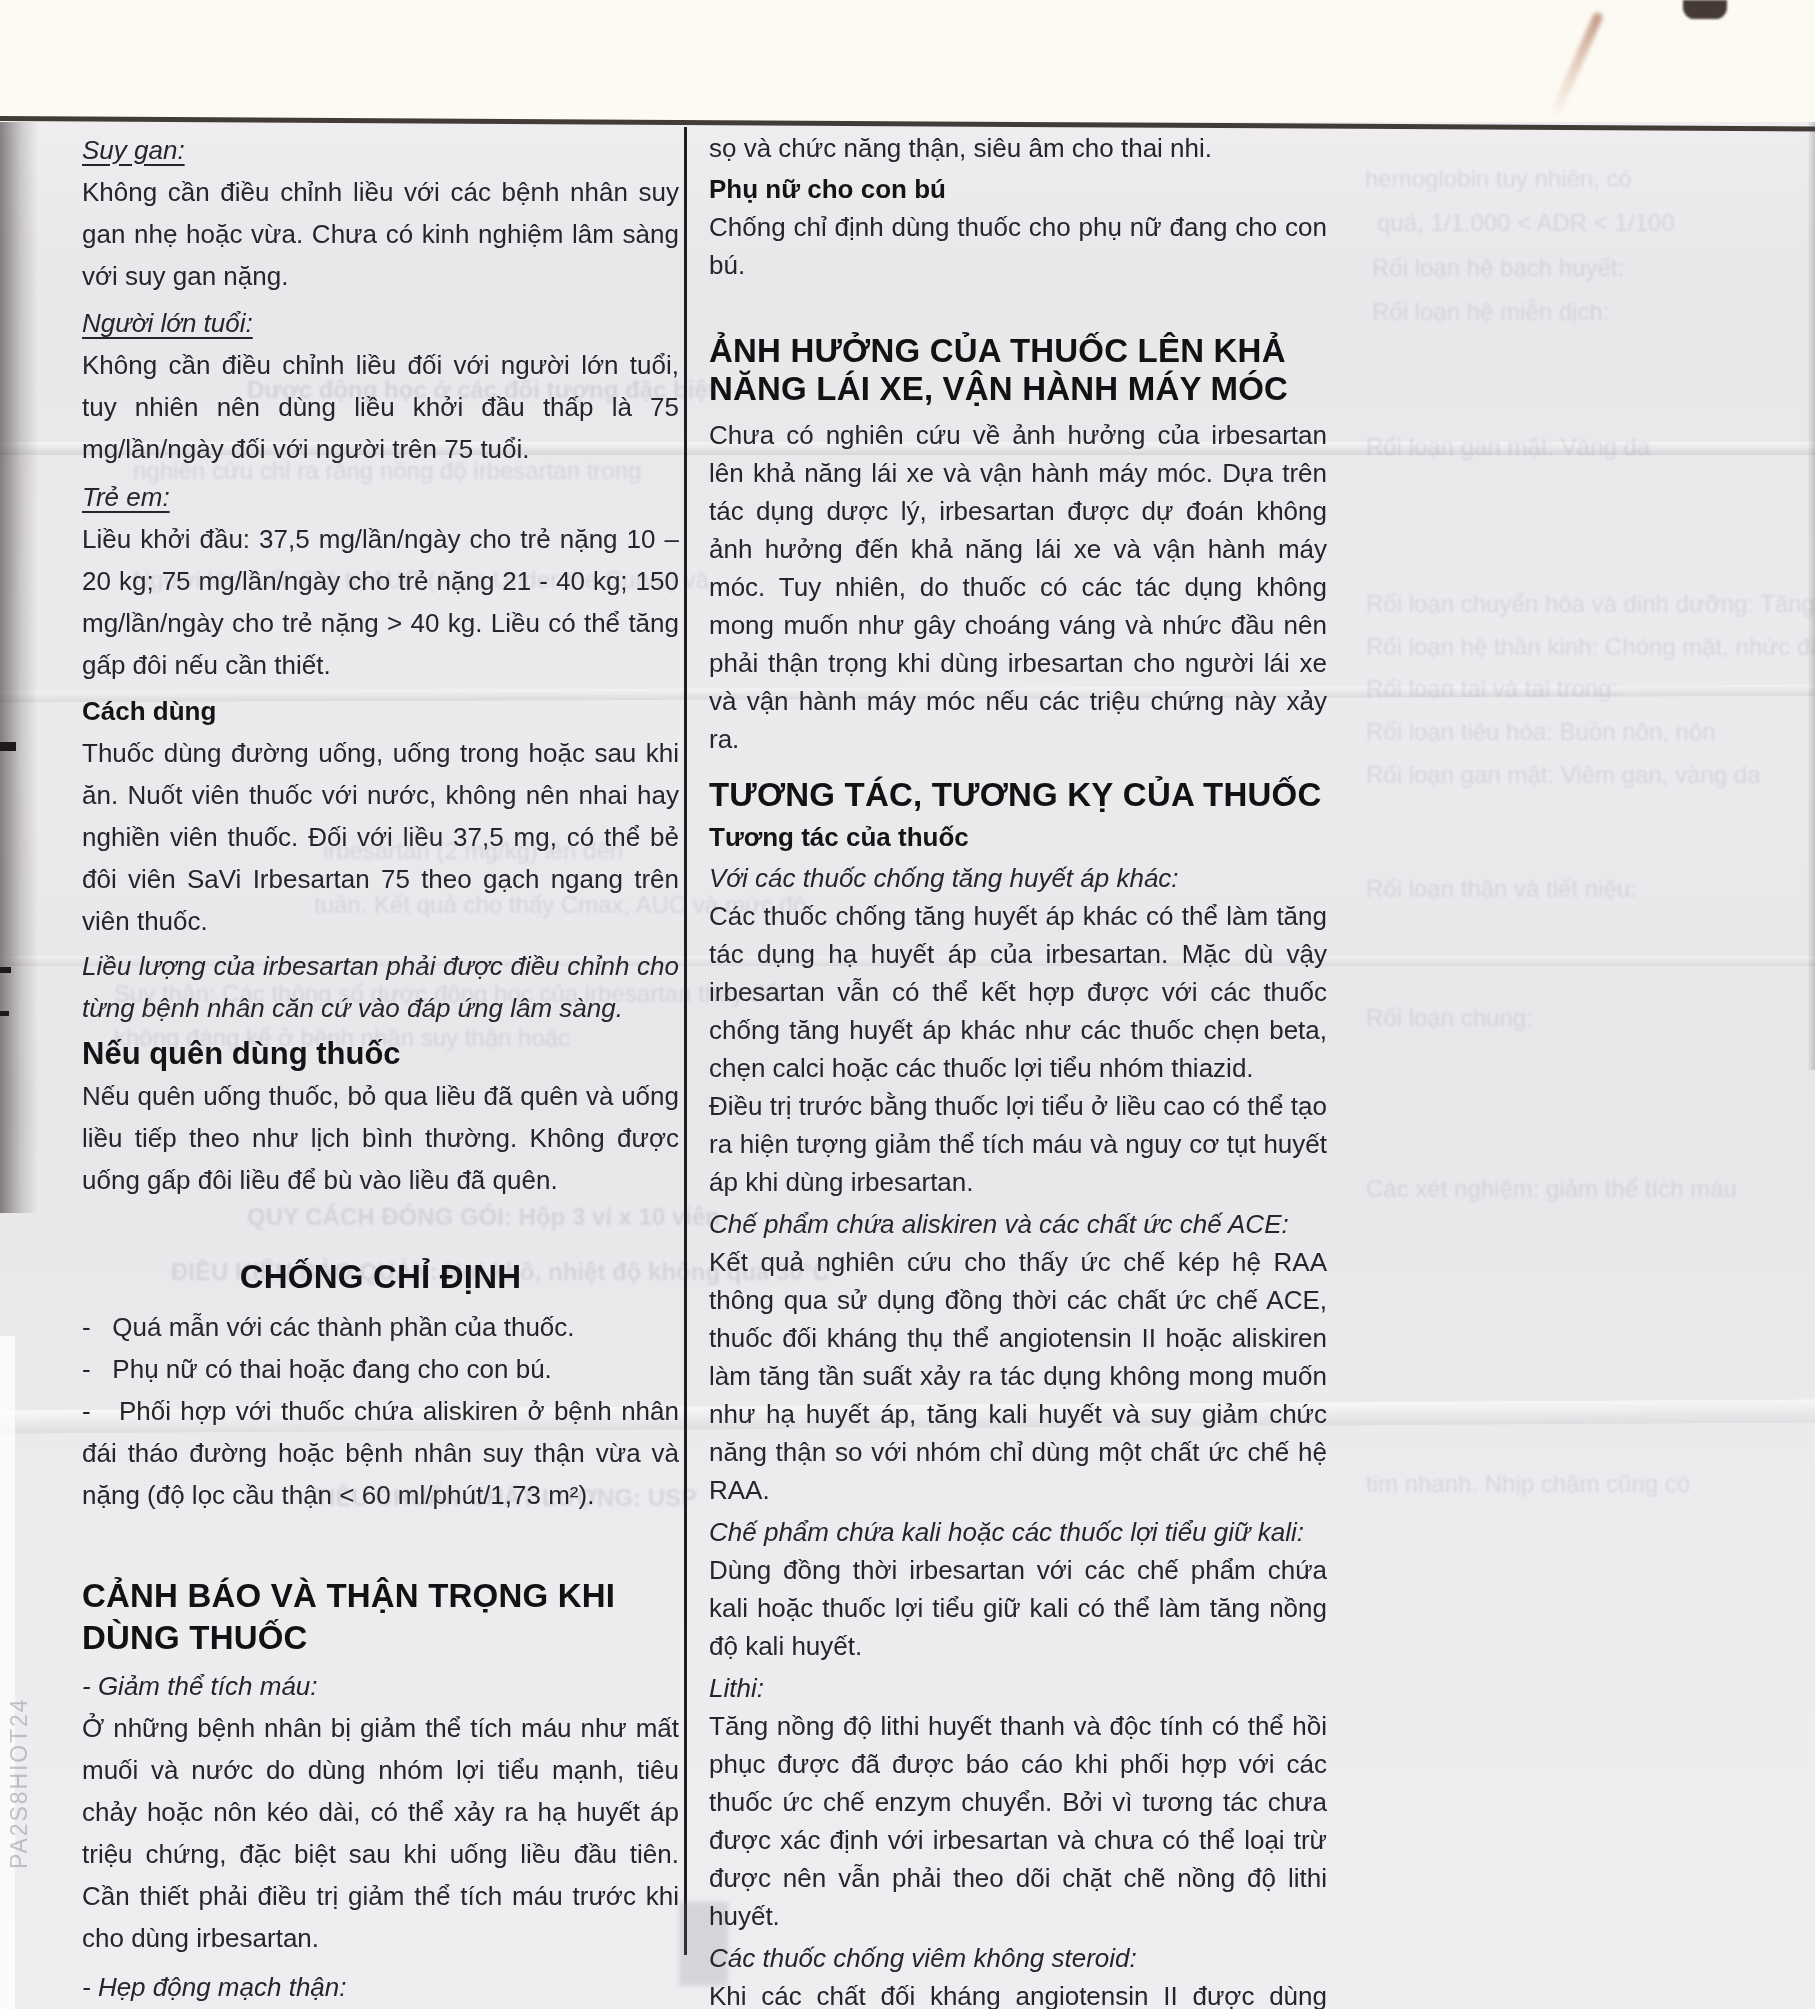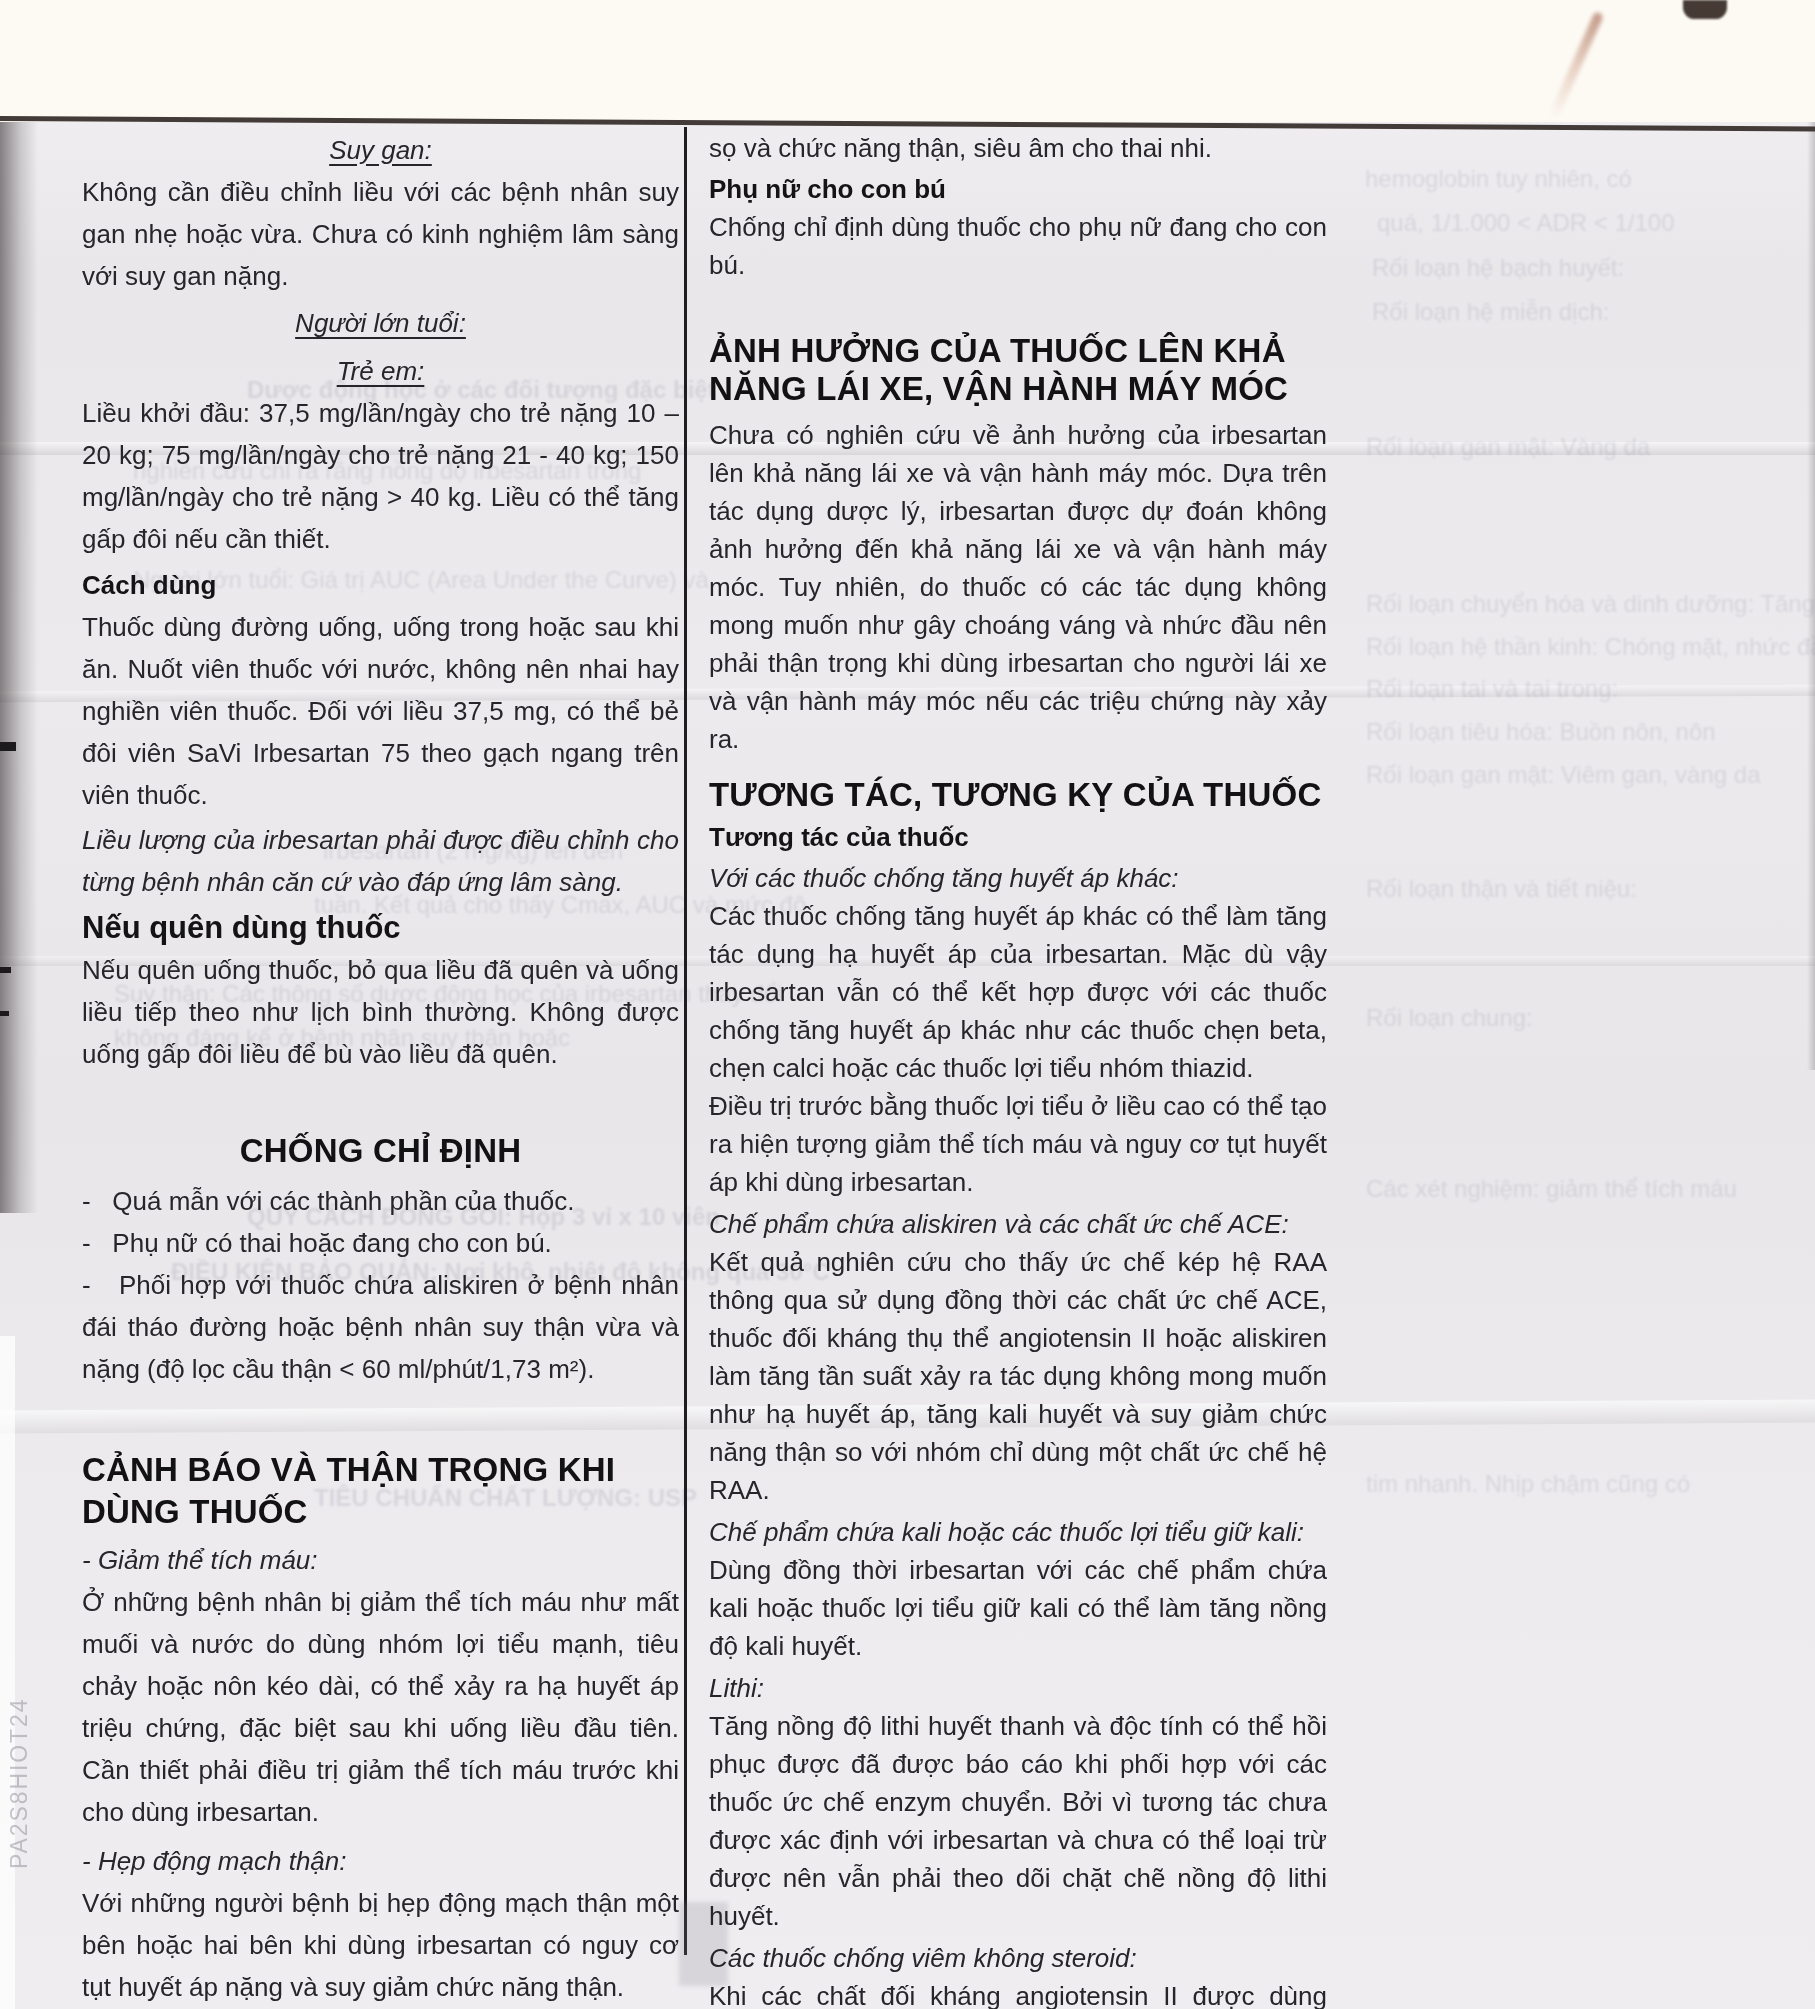--- a/index.html
+++ b/index.html
@@ -41,21 +41,21 @@
       background:rgba(120,120,128,.20);filter:blur(1.9px);}
 
   
   .col{position:absolute;color:#26252a;}
   .col-left{left:82px;top:9.5px;width:597px;font-size:26px;line-height:42px;}
   .col-right{left:709px;top:9.5px;width:618px;font-size:26px;line-height:38px;}
   .blk{margin:0;text-align:justify;text-justify:inter-word;}
   .t-heading{font-weight:700;color:#121114;font-size:33px;text-align:left;letter-spacing:0.2px;}
   .t-subheading-bold{font-weight:700;color:#141316;text-align:left;}
   .t-subheading-bolditalic{font-weight:700;color:#141316;text-align:left;font-size:31px;}
-  .t-subheading-italic-underline{font-style:italic;text-decoration:underline;text-underline-offset:4.8px;text-align:center;}
+  .t-subheading-italic-underline{font-style:italic;text-decoration:underline;text-underline-offset:4.8px;text-align:left;}
   .t-subheading-italic{font-style:italic;text-align:left;}
   .t-body{}
   .t-list{text-align:justify;}
 
   
   .ghost{position:absolute;color:rgba(60,62,92,.8);opacity:.15;filter:blur(1px);
       font-size:24px;white-space:nowrap;pointer-events:none;}
   .ghost.gb{font-weight:700;}
 
   
@@ -102,20 +102,21 @@
         <span class="ghost" style="left: 1366px; top: 756px;">Rối loạn thận và tiết niệu:</span>
         <span class="ghost" style="left: 1366px; top: 885px;">Rối loạn chung:</span>
         <span class="ghost" style="left: 1366px; top: 1056px;">Các xét nghiệm: giảm thể tích máu</span>
         <span class="ghost" style="left: 1366px; top: 1351px;">tim nhanh. Nhịp chậm cũng có</span>
       </div>
 
     <div class="col col-left" id="col-left">
         <p class="blk t-subheading-italic-underline">Suy gan:</p>
         <p class="blk t-body">Không cần điều chỉnh liều với các bệnh nhân suy gan nhẹ hoặc vừa. Chưa có kinh nghiệm lâm sàng với suy gan nặng.</p>
         <p class="blk t-subheading-italic-underline" style="margin-top: 5.7px;">Người lớn tuổi:</p>
+        <p class="blk t-body">Không cần điều chỉnh liều đối với người lớn tuổi, tuy nhiên nên dùng liều khởi đầu thấp là 75 mg/lần/ngày đối với người trên 75 tuổi.</p>
         <p class="blk t-subheading-italic-underline" style="margin-top: 5.7px;">Trẻ em:</p>
         <p class="blk t-body">Liều khởi đầu: 37,5 mg/lần/ngày cho trẻ nặng 10 – 20 kg; 75 mg/lần/ngày cho trẻ nặng 21 - 40 kg; 150 mg/lần/ngày cho trẻ nặng &gt; 40 kg. Liều có thể tăng gấp đôi nếu cần thiết.</p>
         <p class="blk t-subheading-bold" style="margin-top: 3.8px;">Cách dùng</p>
         <p class="blk t-body">Thuốc dùng đường uống, uống trong hoặc sau khi ăn. Nuốt viên thuốc với nước, không nên nhai hay nghiền viên thuốc. Đối với liều 37,5 mg, có thể bẻ đôi viên SaVi Irbesartan 75 theo gạch ngang trên viên thuốc.</p>
         <p class="blk t-body" style="margin-top: 3.8px; font-style: italic;">Liều lượng của irbesartan phải được điều chỉnh cho từng bệnh nhân căn cứ vào đáp ứng lâm sàng.</p>
         <p class="blk t-subheading-bolditalic" style="margin-top: 3.8px;">Nếu quên dùng thuốc</p>
         <p class="blk t-body">Nếu quên uống thuốc, bỏ qua liều đã quên và uống liều tiếp theo như lịch bình thường. Không được uống gấp đôi liều để bù vào liều đã quên.</p>
         <p class="blk t-heading" style="margin-top: 55px; text-align: center;">CHỐNG CHỈ ĐỊNH</p>
         <p class="blk t-list" style="margin-top: 7.6px;">-&nbsp;&nbsp; Quá mẫn với các thành phần của thuốc.</p>
         <p class="blk t-list">-&nbsp;&nbsp; Phụ nữ có thai hoặc đang cho con bú.</p>

